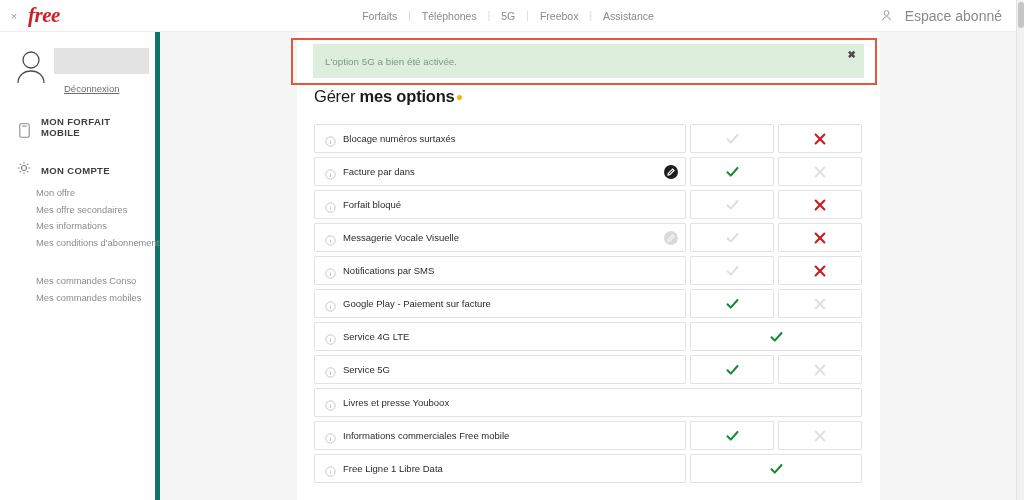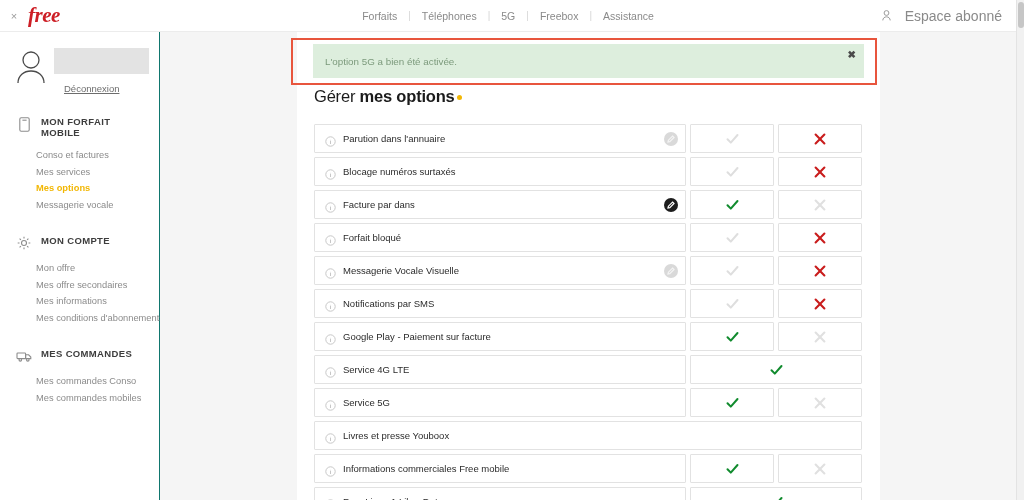--- a/index.html
+++ b/index.html
@@ -46,35 +46,35 @@
     background: #f1f1f1; border-left: 1px solid #e3e3e3;
   }
   .scrollthumb {
     position: absolute; top: 2px; left: 1px; width: 6px; height: 26px;
     background: #c6c6c6; border-radius: 3px;
   }
 
   
   .sidebar {
     position: absolute; top: 32px; left: 0; width: 160px; height: 468px;
-    background: #ffffff; border-right: 1px solid #0f766e;
+    background: #ffffff; border-right: 5px solid #0f766e;
     padding: 16px 0 0 0;
   }
   .user-block { display: flex; padding: 0 14px 0 16px; gap: 8px; }
   .avatar-circle { flex: 0 0 auto; margin-top: 2px; }
   .user-right { flex: 1; display: flex; flex-direction: column; align-items: flex-start; }
   .name-redact { width: 95px; height: 26px; background: #e3e3e3; }
   .logout {
     margin-top: 9px; font-size: 9.5px; color: #6d6d6d;
     text-decoration: underline; cursor: pointer; padding-left: 10px;
   }
 
   .nav-group { margin-top: 22px; }
   .nav-head {
-    display: flex; align-items: flex-start; gap: 9px;
+    display: flex; align-items: flex-end; gap: 9px;
     padding: 0 10px 0 16px;
   }
   .nav-head-ic { flex: 0 0 16px; height: 16px; display: flex;
     align-items: center; justify-content: center; color: #8d8d8d; }
   .nav-head-txt {
     font-size: 9.5px; font-weight: 700; color: #3d3d3d;
     letter-spacing: 0.35px; text-transform: uppercase;
   }
   .nav-sub { margin-top: 9px; padding-left: 36px; }
   .nav-sub div {
@@ -205,26 +205,20 @@
     <div class="nav-group">
       <div class="nav-head">
         <span class="nav-head-ic">
           <svg width="11" height="15" viewBox="0 0 11 15" fill="none" stroke="#8d8d8d" stroke-width="1.1">
             <rect x="0.8" y="0.8" width="9.4" height="13.4" rx="1.4"></rect>
               <line x1="3.4" y1="3.2" x2="7.6" y2="3.2"></line>
           </svg>
         </span>
         <span class="nav-head-txt">MON FORFAIT MOBILE</span>
       </div>
-      <div class="nav-sub">
-        <div>Conso et factures</div>
-        <div>Mes services</div>
-        <div class="active">Mes options</div>
-        <div>Messagerie vocale</div>
-      </div>
     </div>
 
     <div class="nav-group">
       <div class="nav-head">
         <span class="nav-head-ic">
           <svg width="14" height="14" viewBox="0 0 14 14" fill="none" stroke="#8d8d8d" stroke-width="1.1">
             <circle cx="7" cy="7" r="2.5"></circle>
             <path d="M7 0.7v1.8M7 11.5v1.8M0.7 7h1.8M11.5 7h1.8M2.6 2.6l1.3 1.3M10.1 10.1l1.3 1.3M11.4 2.6l-1.3 1.3M3.9 10.1l-1.3 1.3"></path>
           </svg>
         </span>
@@ -232,31 +226,20 @@
       </div>
       <div class="nav-sub">
         <div>Mon offre</div>
         <div>Mes offre secondaires</div>
         <div>Mes informations</div>
         <div>Mes conditions d'abonnements</div>
       </div>
     </div>
 
     <div class="nav-group">
-      <div class="nav-head">
-        <span class="nav-head-ic">
-          <svg width="16" height="11" viewBox="0 0 16 11" fill="none" stroke="#8d8d8d" stroke-width="1.1">
-            <rect x="1" y="2" width="8.6" height="5.6" rx="0.8"></rect>
-            <path d="M9.6 3.8h3l2.2 2.2v1.6H9.6z"></path>
-            <circle cx="4.3" cy="8.8" r="1.3"></circle>
-              <circle cx="11.8" cy="8.8" r="1.3"></circle>
-          </svg>
-        </span>
-        <span class="nav-head-txt">MES COMMANDES</span>
-      </div>
       <div class="nav-sub">
         <div>Mes commandes Conso</div>
         <div>Mes commandes mobiles</div>
       </div>
     </div>
   </div>
 
   <div class="page-bg"></div>
   <div class="content-col"></div>
 
@@ -266,45 +249,20 @@
       <span class="alert-x">✖</span>
     </div>
   </div>
   <div class="annot-box"></div>
 
   <div class="page-title">
     <span>Gérer </span><b>mes options</b><span class="title-dot"></span>
   </div>
 
   <div class="options" id="options-list">
-      <div class="opt-row">
-        <div class="opt-label-cell">
-          <span class="info-ic"><svg width="11" height="11" viewBox="0 0 11 11" fill="none" stroke="#8f8f8f" stroke-width="0.9">
-              <circle cx="5.5" cy="5.5" r="4.7"></circle>
-              <line x1="5.5" y1="3" x2="5.5" y2="3.1"></line>
-              <line x1="5.5" y1="4.6" x2="5.5" y2="8"></line>
-            </svg></span>
-          <span class="opt-name">Parution dans l'annuaire</span>
-          <span class="pencil off">
-            <svg width="8" height="8" viewBox="0 0 8 8" fill="none" stroke="#f4f4f4" stroke-width="1.2">
-              <path d="M1 7l0.4-1.8L5.6 1l1.4 1.4-4.2 4.2z"></path>
-            </svg>
-          </span>
-        </div>
-        <div class="act-cell">
-          <svg class="gl" width="13" height="12" viewBox="0 0 13 12" fill="none" stroke="#dedede" stroke-width="2" stroke-linecap="round" stroke-linejoin="round">
-            <path d="M1.5 6.2l3.3 3.4L11.5 2"></path>
-          </svg>
-        </div>
-        <div class="act-cell">
-          <svg class="gl" width="12" height="12" viewBox="0 0 12 12" fill="none" stroke="#c91c1c" stroke-width="2.1" stroke-linecap="round">
-            <path d="M1.6 1.6l8.8 8.8M10.4 1.6l-8.8 8.8"></path>
-          </svg>
-        </div>
-      </div>
       <div class="opt-row">
         <div class="opt-label-cell">
           <span class="info-ic"><svg width="11" height="11" viewBox="0 0 11 11" fill="none" stroke="#8f8f8f" stroke-width="0.9">
               <circle cx="5.5" cy="5.5" r="4.7"></circle>
               <line x1="5.5" y1="3" x2="5.5" y2="3.1"></line>
               <line x1="5.5" y1="4.6" x2="5.5" y2="8"></line>
             </svg></span>
           <span class="opt-name">Blocage numéros surtaxés</span>
         </div>
         <div class="act-cell">

